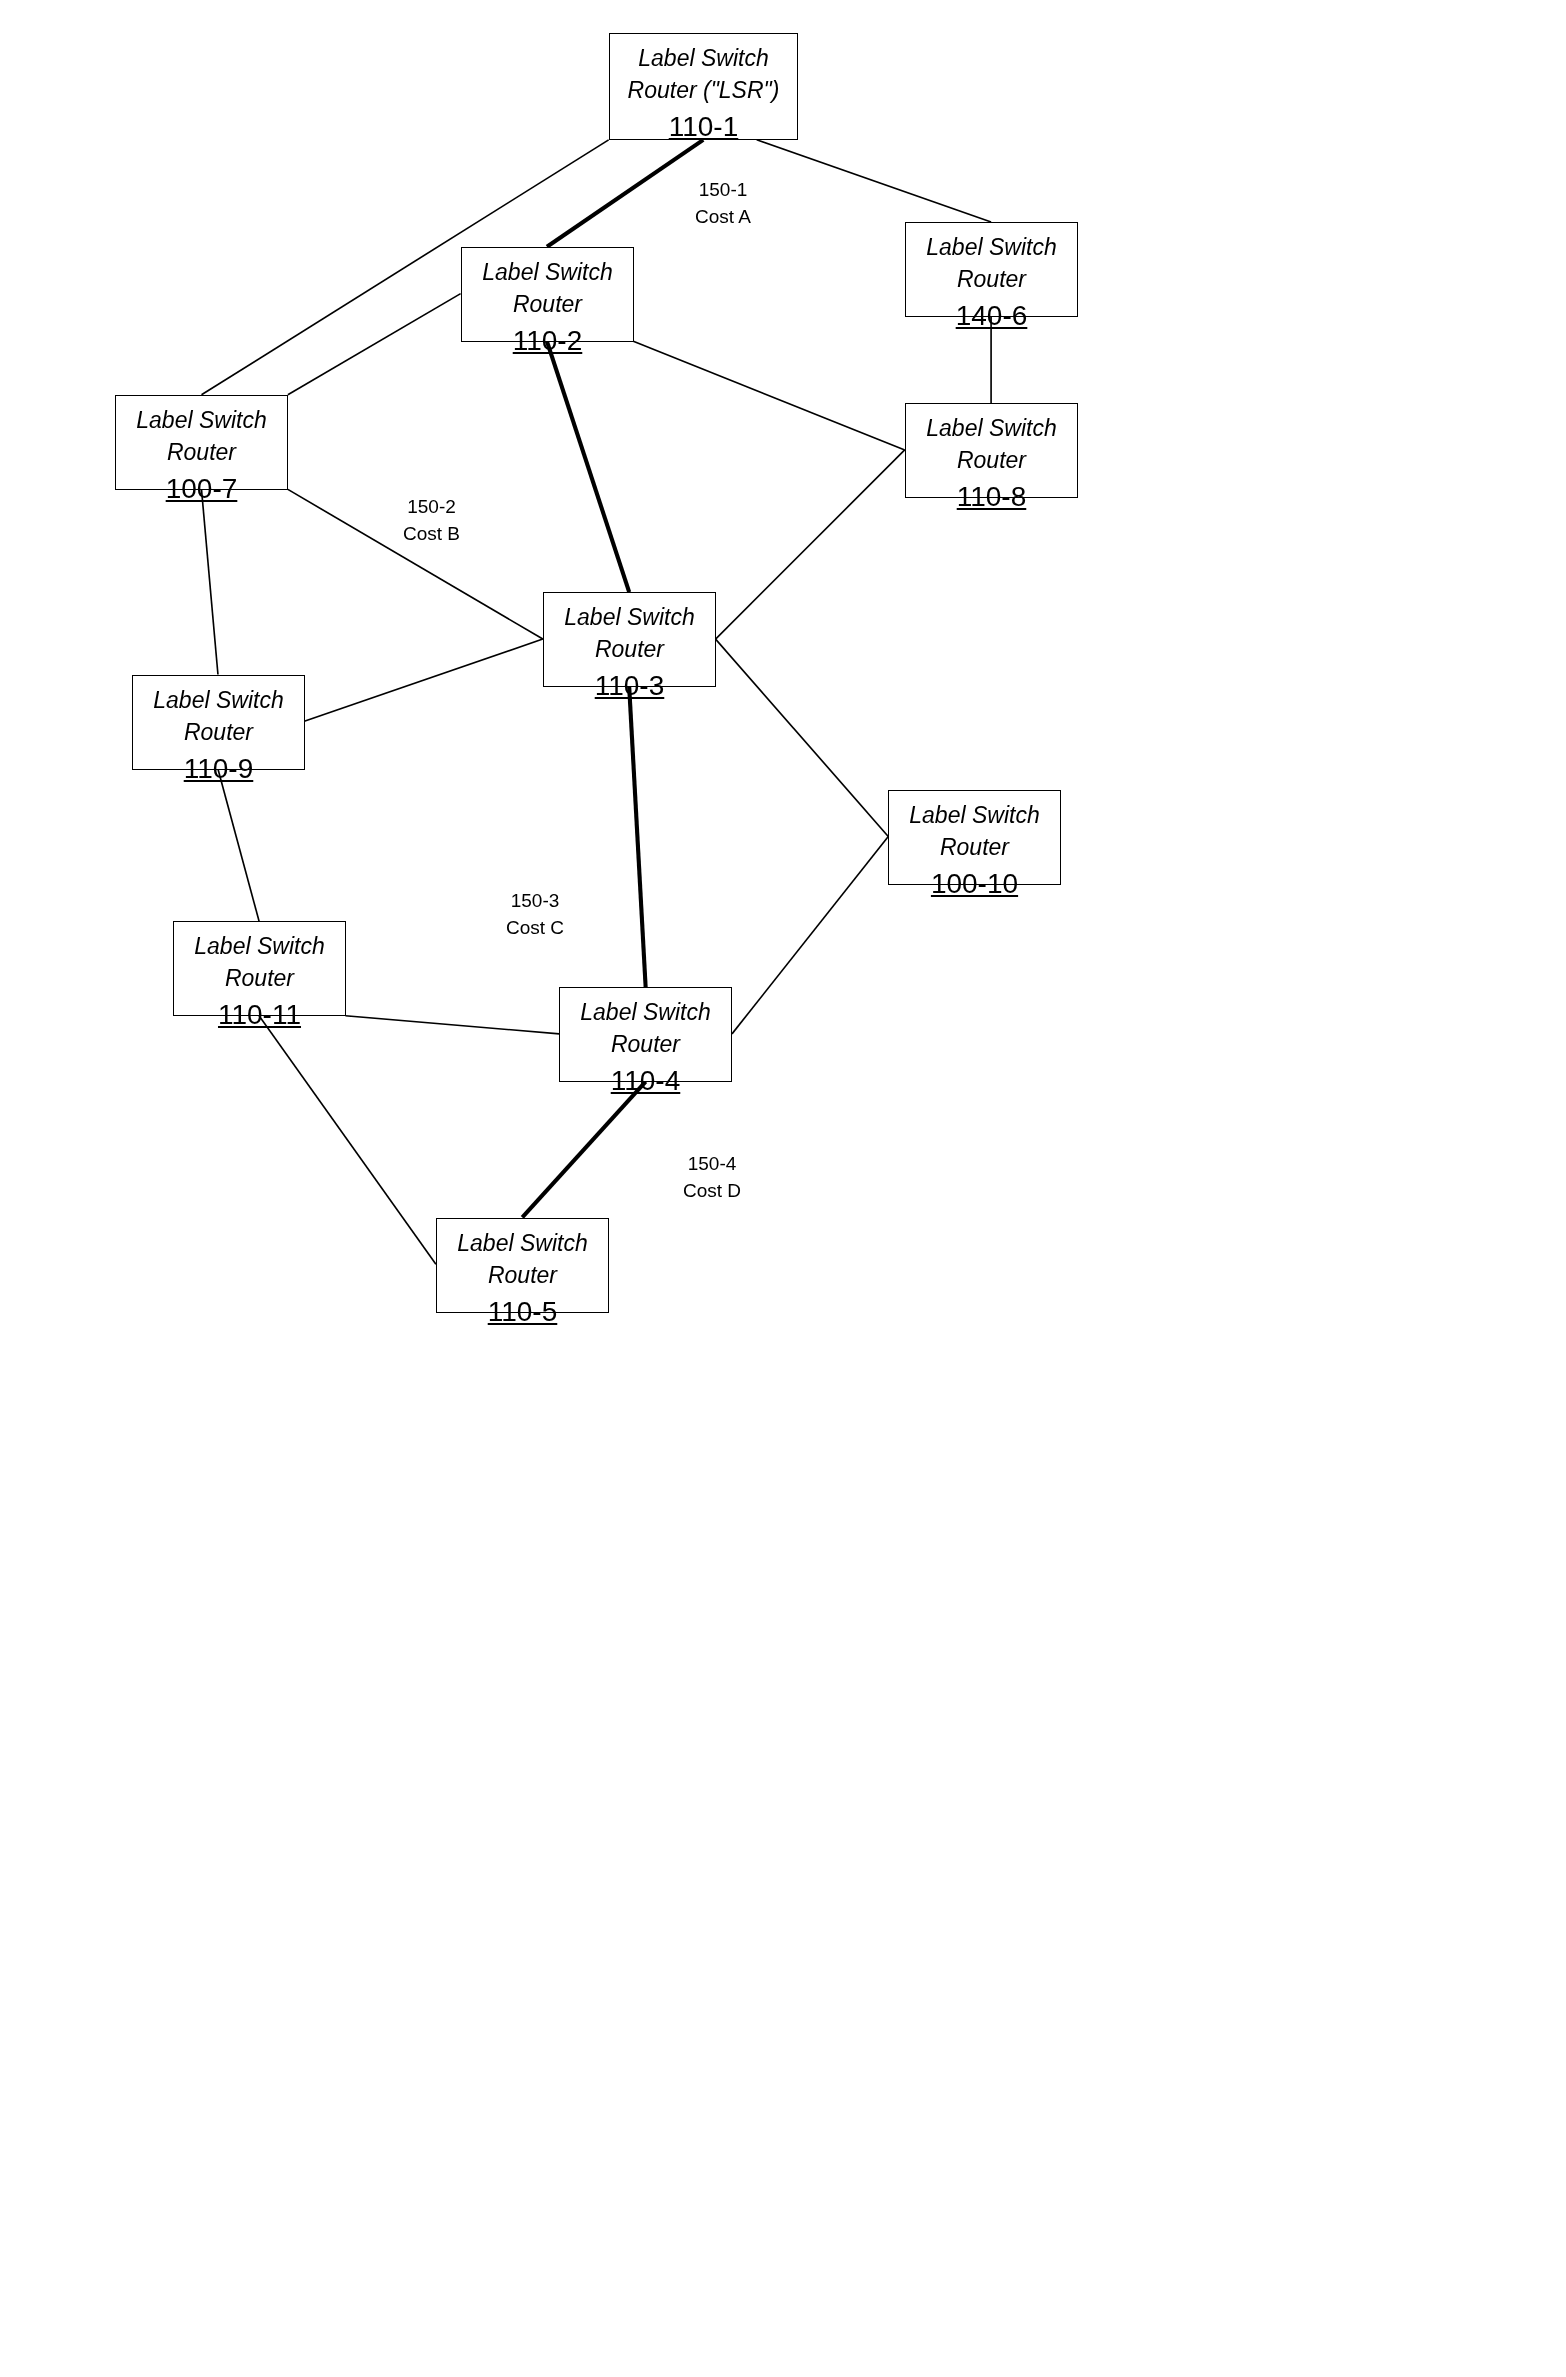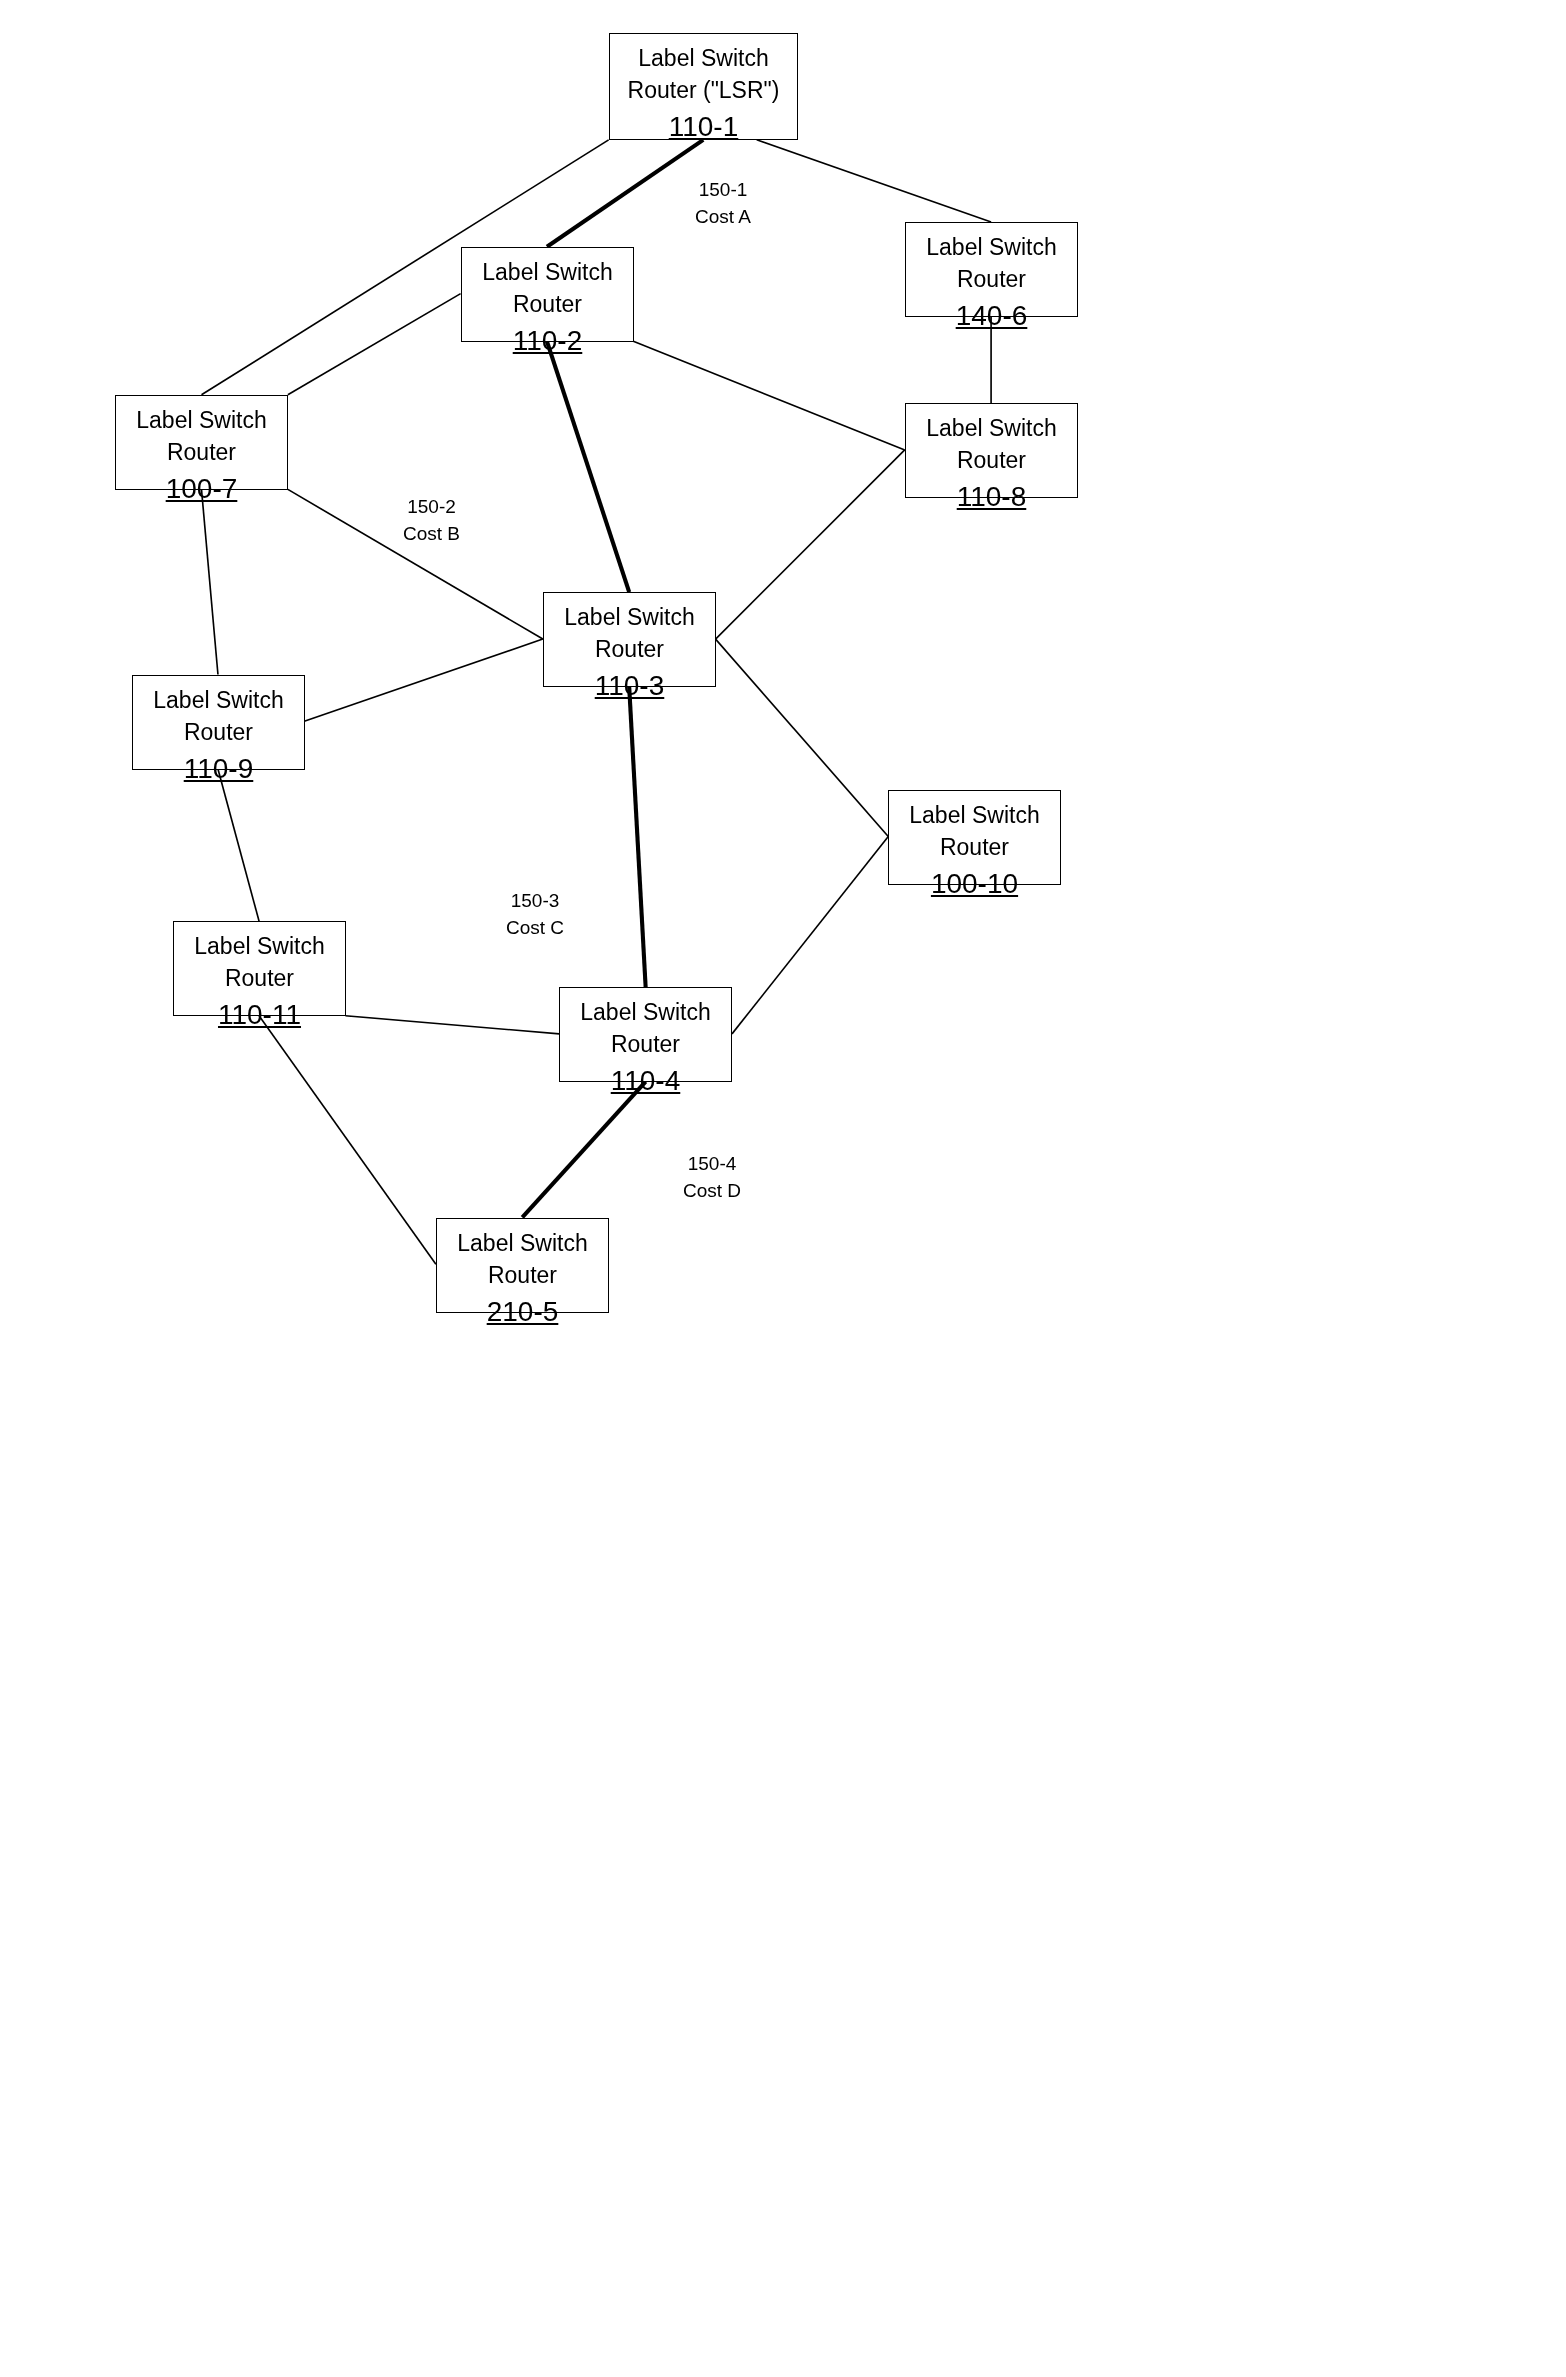--- a/index.html
+++ b/index.html
@@ -20,20 +20,21 @@
       position: absolute;
       border: 1.6px solid #000;
       background: #fff;
       text-align: center;
       padding: 8.2px 11.5px;
       font-size: 23px;
       line-height: 1.4;
     }
     .router-box .label {
       display: block;
+      font-style: italic;
     }
     .router-box .id {
       display: block;
       text-decoration: underline;
       font-size: 28px;
     }
     .edge-label {
       position: absolute;
       font-size: 19px;
       line-height: 1.4;
@@ -144,21 +145,21 @@
     <span class="id">110-11</span>
   </div>
 
   <div class="router-box" style="left:559px; top:987px; width:173px; height:95px;">
     <span class="label">Label Switch<br>Router</span>
     <span class="id">110-4</span>
   </div>
 
   <div class="router-box" style="left:436px; top:1218px; width:173px; height:95px;">
     <span class="label">Label Switch<br>Router</span>
-    <span class="id">210-5</span>
+    <span class="id">110-5</span>
   </div>
 
   <div class="edge-label" style="left:695px; top:177px;">
     <span>150-1<br>Cost A</span>
   </div>
 
   <div class="edge-label" style="left:403px; top:494px;">
     <span>150-2<br>Cost B</span>
   </div>
 

